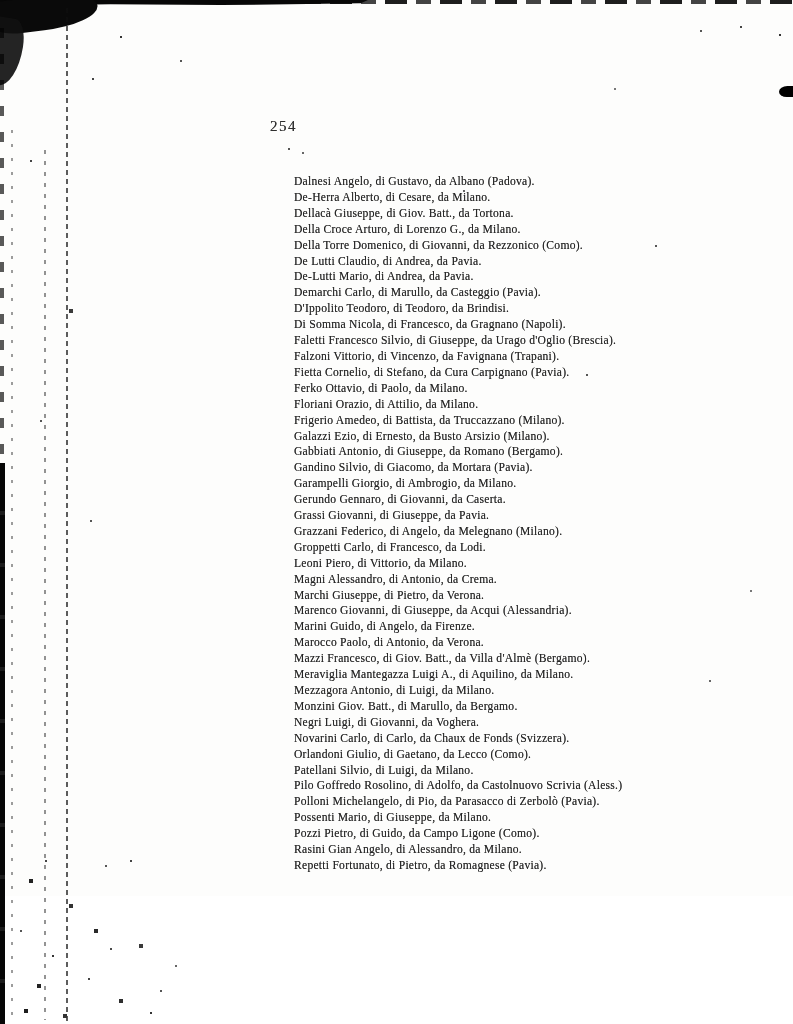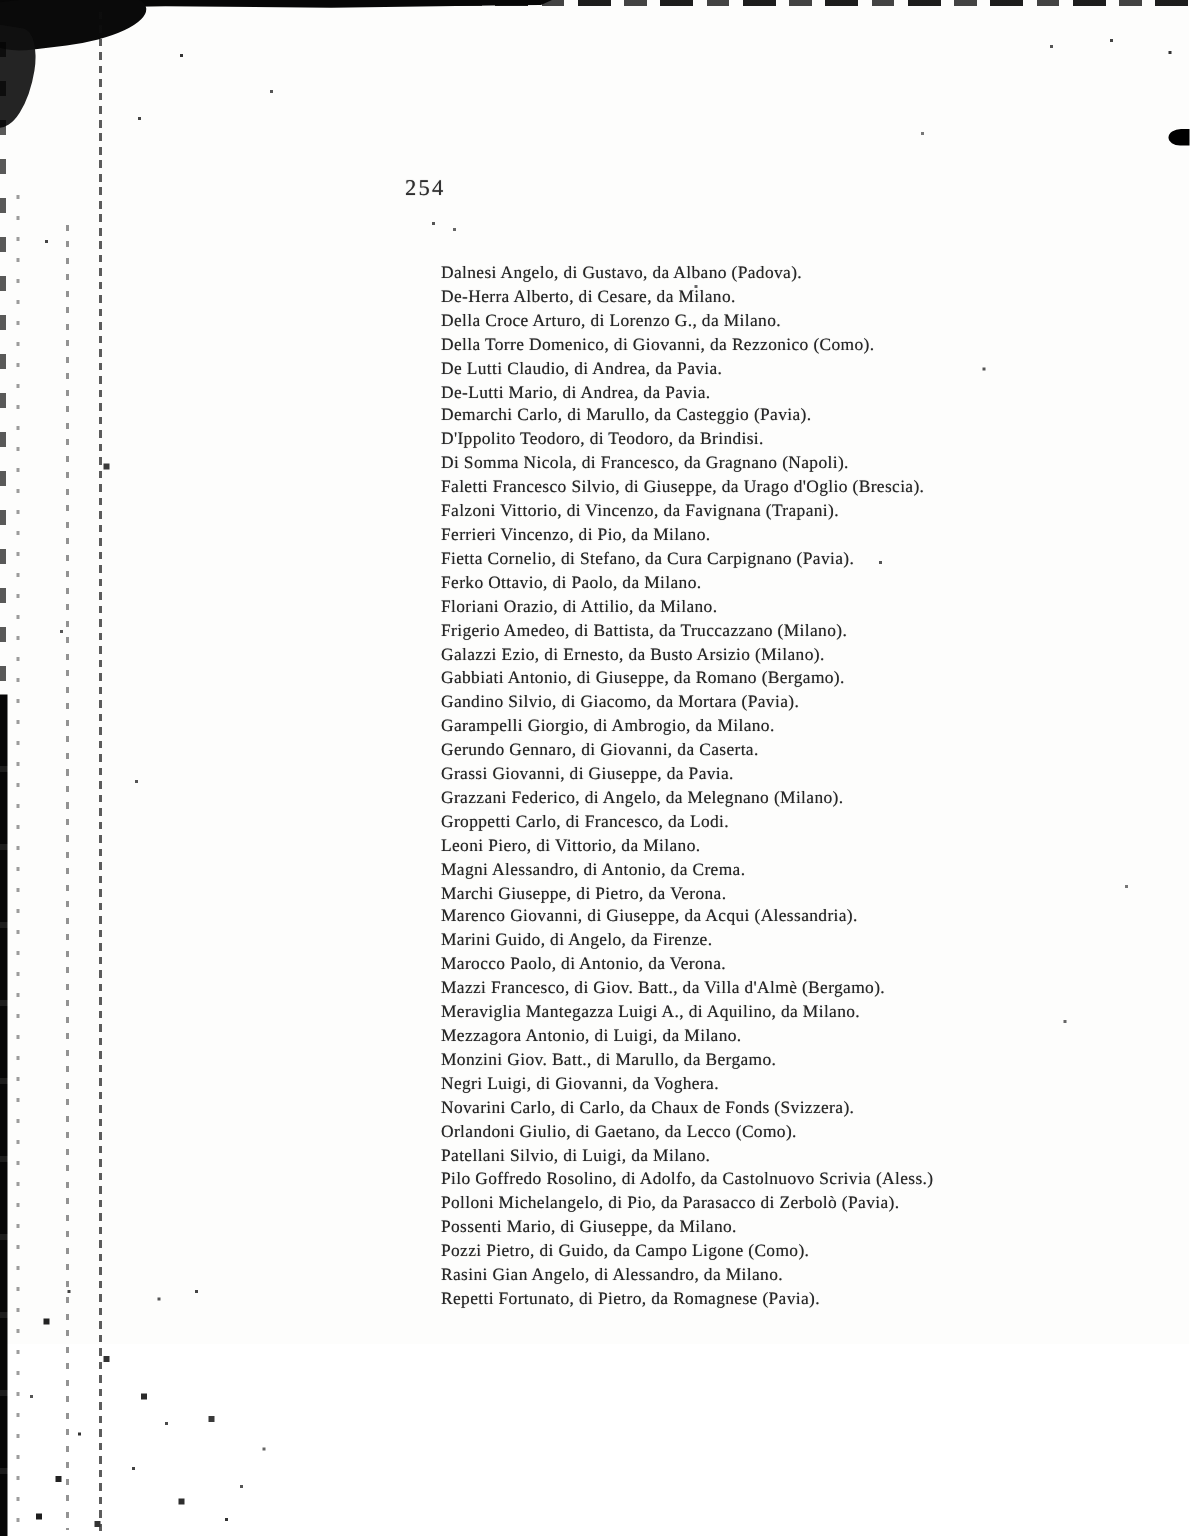--- a/index.html
+++ b/index.html
@@ -133,30 +133,30 @@
   <div class="artifact left-bar-bottom"></div>
   <div class="artifact right-mark"></div>
   <div class="artifact speckles speckles-bottom-left"></div>
   <div class="artifact speckles speckles-scatter"></div>
 
   <div class="page-number">254</div>
 
   <ol class="roster">
       <li class="entry">Dalnesi Angelo, di Gustavo, da Albano (Padova).</li>
       <li class="entry">De-Herra Alberto, di Cesare, da Milano.</li>
+      <li class="entry">Dellacà Giuseppe, di Giov. Batt., da Tortona.</li>
       <li class="entry">Della Croce Arturo, di Lorenzo G., da Milano.</li>
       <li class="entry">Della Torre Domenico, di Giovanni, da Rezzonico (Como).</li>
       <li class="entry">De Lutti Claudio, di Andrea, da Pavia.</li>
       <li class="entry">De-Lutti Mario, di Andrea, da Pavia.</li>
       <li class="entry">Demarchi Carlo, di Marullo, da Casteggio (Pavia).</li>
       <li class="entry">D'Ippolito Teodoro, di Teodoro, da Brindisi.</li>
       <li class="entry">Di Somma Nicola, di Francesco, da Gragnano (Napoli).</li>
       <li class="entry">Faletti Francesco Silvio, di Giuseppe, da Urago d'Oglio (Brescia).</li>
       <li class="entry">Falzoni Vittorio, di Vincenzo, da Favignana (Trapani).</li>
-      <li class="entry">Ferrieri Vincenzo, di Pio, da Milano.</li>
       <li class="entry">Fietta Cornelio, di Stefano, da Cura Carpignano (Pavia).</li>
       <li class="entry">Ferko Ottavio, di Paolo, da Milano.</li>
       <li class="entry">Floriani Orazio, di Attilio, da Milano.</li>
       <li class="entry">Frigerio Amedeo, di Battista, da Truccazzano (Milano).</li>
       <li class="entry">Galazzi Ezio, di Ernesto, da Busto Arsizio (Milano).</li>
       <li class="entry">Gabbiati Antonio, di Giuseppe, da Romano (Bergamo).</li>
       <li class="entry">Gandino Silvio, di Giacomo, da Mortara (Pavia).</li>
       <li class="entry">Garampelli Giorgio, di Ambrogio, da Milano.</li>
       <li class="entry">Gerundo Gennaro, di Giovanni, da Caserta.</li>
       <li class="entry">Grassi Giovanni, di Giuseppe, da Pavia.</li>

